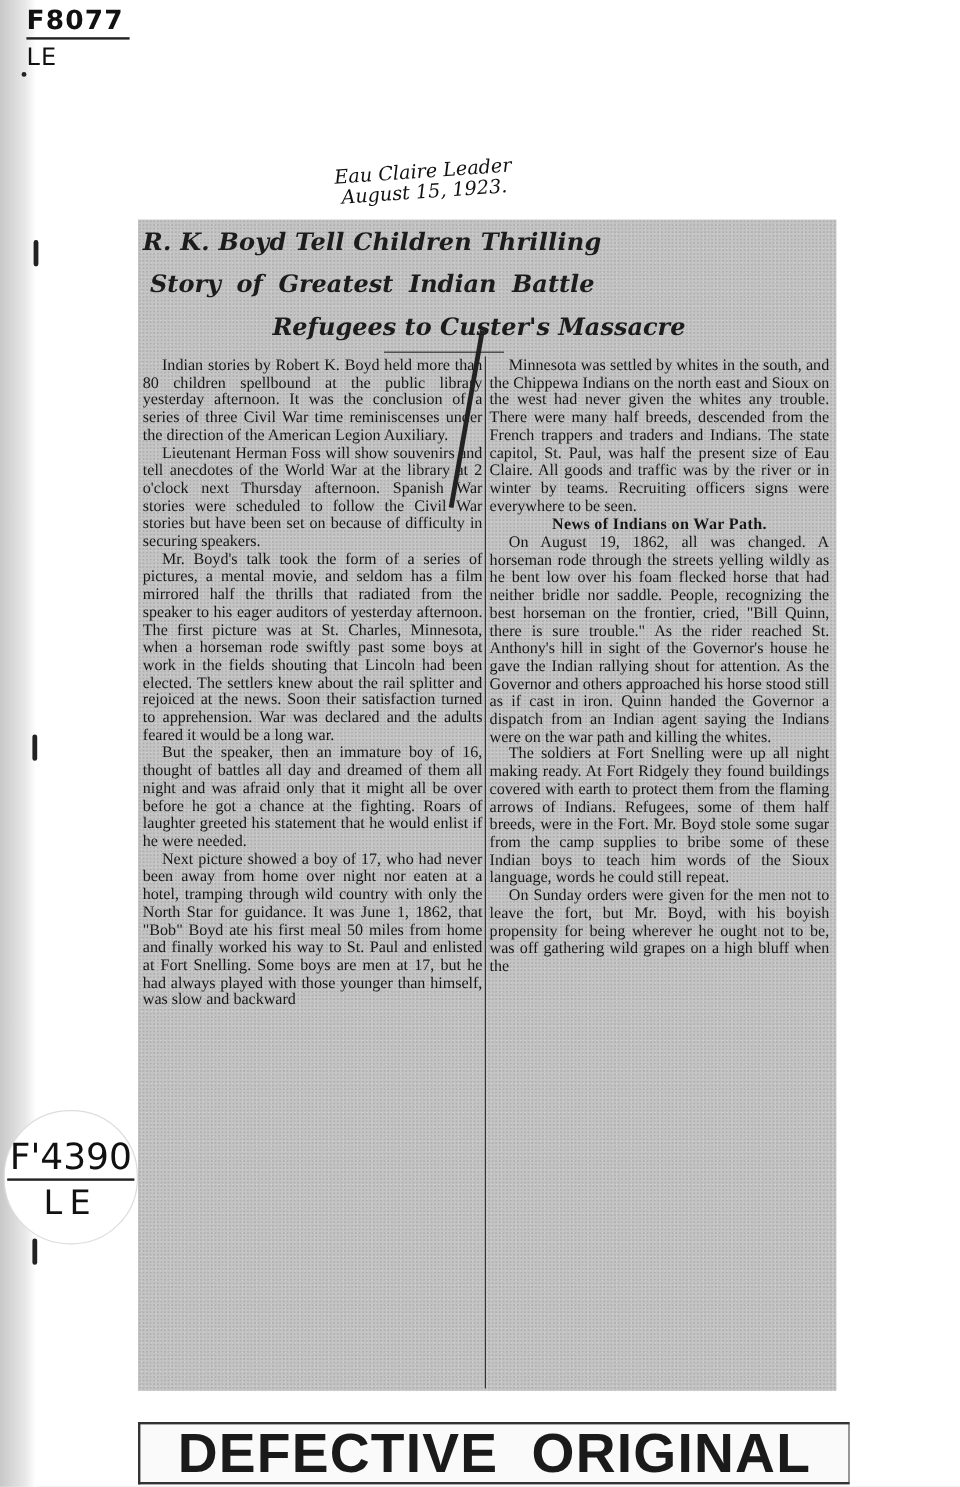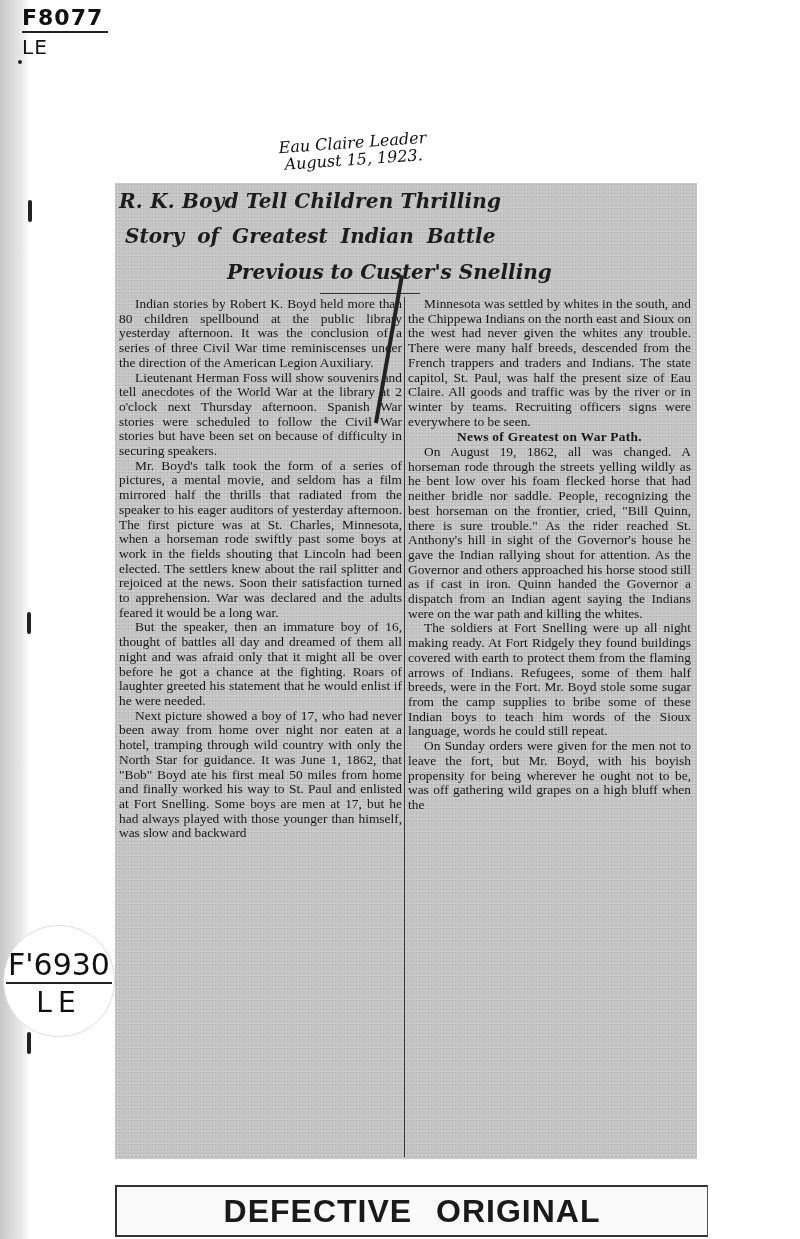--- a/index.html
+++ b/index.html
@@ -76,68 +76,68 @@
   .pen-stroke {
     position:absolute; left:285px; top:92px; width:4px; height:150px;
     background:#222; transform:rotate(10deg); transform-origin:top left;
   }
 
   .stamp {
     position:absolute; left:115px; top:1185px; width:590px; height:48px;
     border:2px solid #333; border-right:1px solid #555;
     background:#fafafa;
     font-family:"Liberation Sans", sans-serif; font-weight:bold;
-    font-size:32px; line-height:48px; color:#1a1a1a; letter-spacing:1px;
+    font-size:46px; line-height:48px; color:#1a1a1a; letter-spacing:1px;
     text-align:center; word-spacing:14px; overflow:hidden; white-space:nowrap;
   }
 </style>
 </head>
 <body>
 
 <div class="left-margin-shade"></div>
 
 <div class="hand catalog-top">
   <span class="num">F8077</span>
   <span class="sub">LE</span>
   <span class="dot"></span>
 </div>
 
 <div class="binder-mark" style="left:28px;top:200px;height:22px;"></div>
 <div class="binder-mark" style="left:27px;top:612px;height:22px;"></div>
 <div class="binder-mark" style="left:27px;top:1032px;height:22px;"></div>
 
 <div class="hand catalog-circle">
-  <span class="num">F'6930</span>
+  <span class="num">F'4390</span>
   <span class="sub">LE</span>
 </div>
 
 <div class="source-note">
   <div>Eau Claire Leader</div>
   <div>August 15, 1923.</div>
 </div>
 
 <div class="clipping">
   <div class="headline">
     <div class="l1">R. K. Boyd Tell Children Thrilling</div>
     <div class="l2">Story of Greatest Indian Battle</div>
-    <div class="l3">Previous to Custer's Snelling</div>
+    <div class="l3">Refugees to Custer's Massacre</div>
   </div>
   <div class="head-rule"></div>
 
   <div class="column col-left" id="col-left">
       <p>Indian stories by Robert K. Boyd held more than 80 children spellbound at the public library yesterday afternoon. It was the conclusion of a series of three Civil War time reminiscenses under the direction of the American Legion Auxiliary.</p>
       <p>Lieutenant Herman Foss will show souvenirs and tell anecdotes of the World War at the library at 2 o'clock next Thursday afternoon. Spanish War stories were scheduled to follow the Civil War stories but have been set on because of difficulty in securing speakers.</p>
       <p>Mr. Boyd's talk took the form of a series of pictures, a mental movie, and seldom has a film mirrored half the thrills that radiated from the speaker to his eager auditors of yesterday afternoon. The first picture was at St. Charles, Minnesota, when a horseman rode swiftly past some boys at work in the fields shouting that Lincoln had been elected. The settlers knew about the rail splitter and rejoiced at the news. Soon their satisfaction turned to apprehension. War was declared and the adults feared it would be a long war.</p>
       <p>But the speaker, then an immature boy of 16, thought of battles all day and dreamed of them all night and was afraid only that it might all be over before he got a chance at the fighting. Roars of laughter greeted his statement that he would enlist if he were needed.</p>
       <p>Next picture showed a boy of 17, who had never been away from home over night nor eaten at a hotel, tramping through wild country with only the North Star for guidance. It was June 1, 1862, that "Bob" Boyd ate his first meal 50 miles from home and finally worked his way to St. Paul and enlisted at Fort Snelling. Some boys are men at 17, but he had always played with those younger than himself, was slow and backward</p>
     </div>
   <div class="col-divider"></div>
   <div class="column col-right" id="col-right">
       <p>Minnesota was settled by whites in the south, and the Chippewa Indians on the north east and Sioux on the west had never given the whites any trouble. There were many half breeds, descended from the French trappers and traders and Indians. The state capitol, St. Paul, was half the present size of Eau Claire. All goods and traffic was by the river or in winter by teams. Recruiting officers signs were everywhere to be seen.</p>
-      <p class="subhead">News of Greatest on War Path.</p>
+      <p class="subhead">News of Indians on War Path.</p>
       <p>On August 19, 1862, all was changed. A horseman rode through the streets yelling wildly as he bent low over his foam flecked horse that had neither bridle nor saddle. People, recognizing the best horseman on the frontier, cried, "Bill Quinn, there is sure trouble." As the rider reached St. Anthony's hill in sight of the Governor's house he gave the Indian rallying shout for attention. As the Governor and others approached his horse stood still as if cast in iron. Quinn handed the Governor a dispatch from an Indian agent saying the Indians were on the war path and killing the whites.</p>
       <p>The soldiers at Fort Snelling were up all night making ready. At Fort Ridgely they found buildings covered with earth to protect them from the flaming arrows of Indians. Refugees, some of them half breeds, were in the Fort. Mr. Boyd stole some sugar from the camp supplies to bribe some of these Indian boys to teach him words of the Sioux language, words he could still repeat.</p>
       <p>On Sunday orders were given for the men not to leave the fort, but Mr. Boyd, with his boyish propensity for being wherever he ought not to be, was off gathering wild grapes on a high bluff when the</p>
     </div>
 
   <div class="pen-stroke"></div>
 </div>
 
 <div class="stamp">DEFECTIVE ORIGINAL</div>
 

